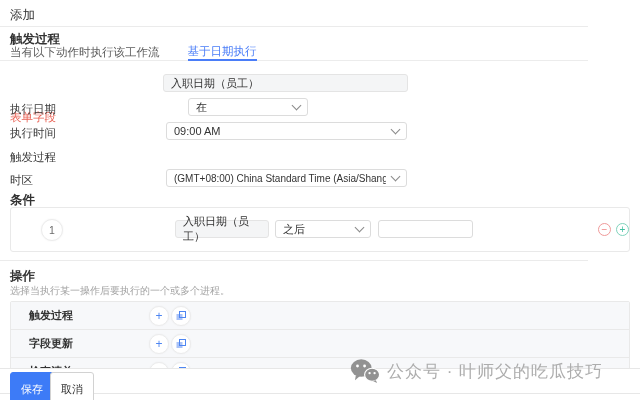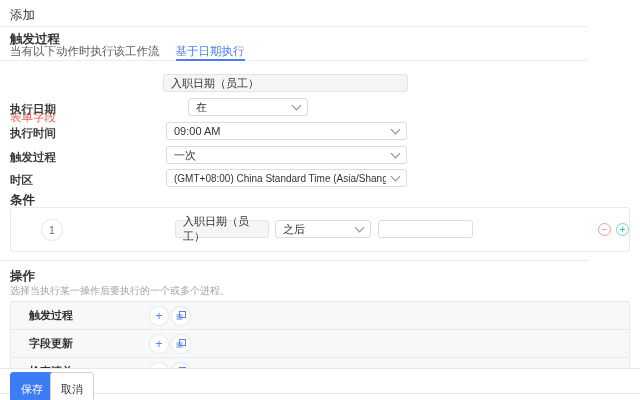--- a/index.html
+++ b/index.html
@@ -5,25 +5,25 @@
   html,body{margin:0;padding:0;}
   body{width:640px;height:400px;background:#fff;font-family:"Liberation Sans","DejaVu Sans",sans-serif;overflow:hidden;}
   .canvas{position:relative;width:588px;height:400px;background:#fff;}
 
   .abs{position:absolute;}
   .hline{position:absolute;left:0;right:0;height:1px;background:#ebebeb;}
 
   .page-title{left:10px;top:7px;font-size:12.5px;color:#2f2f2f;font-weight:500;}
   .section-heading{font-size:12.5px;color:#333;font-weight:600;}
 
-  .tabs{position:absolute;left:0;right:0;top:44px;height:17px;border-bottom:1px solid #ececec;padding-left:10px;display:flex;gap:16px;box-sizing:border-box;}
+  .tabs{position:absolute;left:0;right:0;top:44px;height:17px;border-bottom:1px solid #ececec;padding-left:10px;display:flex;gap:28px;box-sizing:border-box;align-items:center;}
   .tab{font-size:11.5px;color:#5c5c5c;cursor:pointer;line-height:15px;}
   .tab.active{color:#4a7df8;border-bottom:2px solid #4a7df8;margin-bottom:-1px;}
 
-  .field-label{position:absolute;left:10px;font-size:11.5px;color:#3c3c3c;font-weight:700;}
+  .field-label{position:absolute;left:10px;font-size:11.5px;color:#3c3c3c;font-weight:400;}
   .field-label.required{color:#e96255;font-weight:500;}
 
   .input, .select{position:absolute;height:18px;box-sizing:border-box;border:1px solid #dcdcdc;border-radius:3px;background:#fff;font-size:11px;color:#333;display:flex;align-items:center;padding:0 7px;}
   .input.disabled{background:#f4f5f6;border-color:#e4e4e4;}
   .select{justify-content:space-between;cursor:pointer;}
   .select .txt{white-space:nowrap;overflow:hidden;}
   .chev{width:6px;height:6px;border-right:1.3px solid #8a8a8a;border-bottom:1.3px solid #8a8a8a;transform:rotate(45deg);margin-top:-3px;flex:0 0 auto;margin-left:6px;}
   input.raw{position:absolute;box-sizing:border-box;height:18px;border:1px solid #dcdcdc;border-radius:3px;font-size:11px;padding:0 6px;color:#333;outline:none;}
 
   .cond-panel{position:absolute;left:10px;top:207px;width:620px;height:45px;border:1px solid #e9e9e9;border-radius:3px;background:#fff;box-sizing:border-box;}
@@ -75,24 +75,20 @@
     <span class="chev"></span>
   </div>
 
   <div class="field-label" style="top:126px;">执行时间</div>
   <div class="select" style="left:166px;top:122px;width:241px;">
     <span class="txt">09:00 AM</span>
     <span class="chev"></span>
   </div>
 
   <div class="field-label" style="top:150px;">触发过程</div>
-  <div class="select" style="left:166px;top:146px;width:241px;">
-    <span class="txt">一次</span>
-    <span class="chev"></span>
-  </div>
 
   <div class="field-label" style="top:173px;">时区</div>
   <div class="select" style="left:166px;top:169px;width:241px;font-size:10px;">
     <span class="txt">(GMT+08:00) China Standard Time (Asia/Shanghai)</span>
     <span class="chev"></span>
   </div>
 
   <div class="abs section-heading" style="left:10px;top:192px;">条件</div>
 
   <div class="cond-panel">
@@ -145,14 +141,27 @@
           </svg>
       </span>
     </div>
   </div>
 
   <div class="footer">
     <div class="btn primary">保存</div>
     <div class="btn secondary">取消</div>
   </div>
 
+  <div class="watermark">
+    <svg width="30" height="26" viewBox="0 0 36 30">
+      <ellipse cx="13.5" cy="11.5" rx="12.5" ry="10.5" fill="#929292"></ellipse>
+      <path d="M7 20 L6 26 L12 21 Z" fill="#929292"></path>
+      <circle cx="9" cy="9" r="1.7" fill="#fff"></circle>
+      <circle cx="17.5" cy="9" r="1.7" fill="#fff"></circle>
+      <ellipse cx="26.5" cy="19.5" rx="9" ry="7.8" fill="#929292" stroke="#fff" stroke-width="1.4"></ellipse>
+      <path d="M31 26 L32.5 29.5 L27.5 27 Z" fill="#929292"></path>
+      <circle cx="23.5" cy="17.5" r="1.4" fill="#fff"></circle>
+      <circle cx="29.5" cy="17.5" r="1.4" fill="#fff"></circle>
+    </svg>
+    <span class="wm-text">公众号 · 叶师父的吃瓜技巧</span>
+  </div>
 
 </div>
 
 </body></html>

